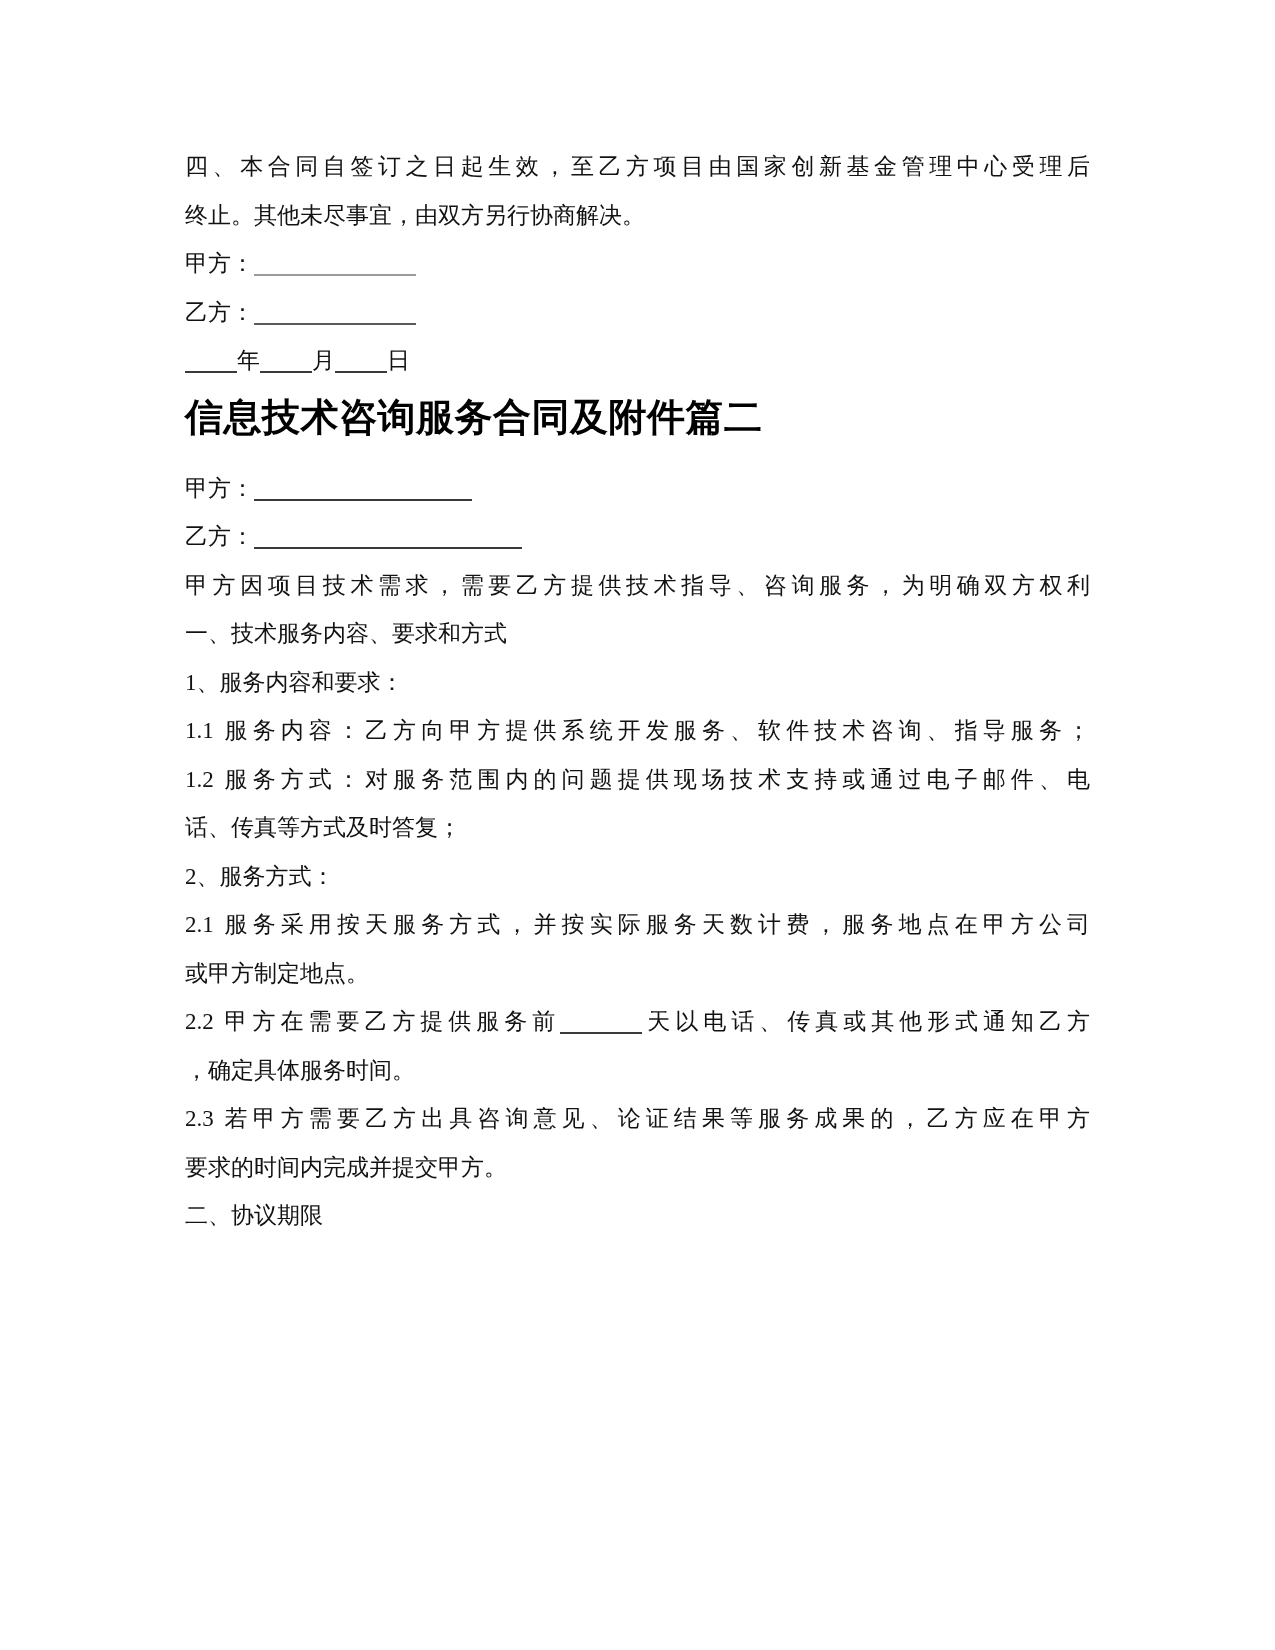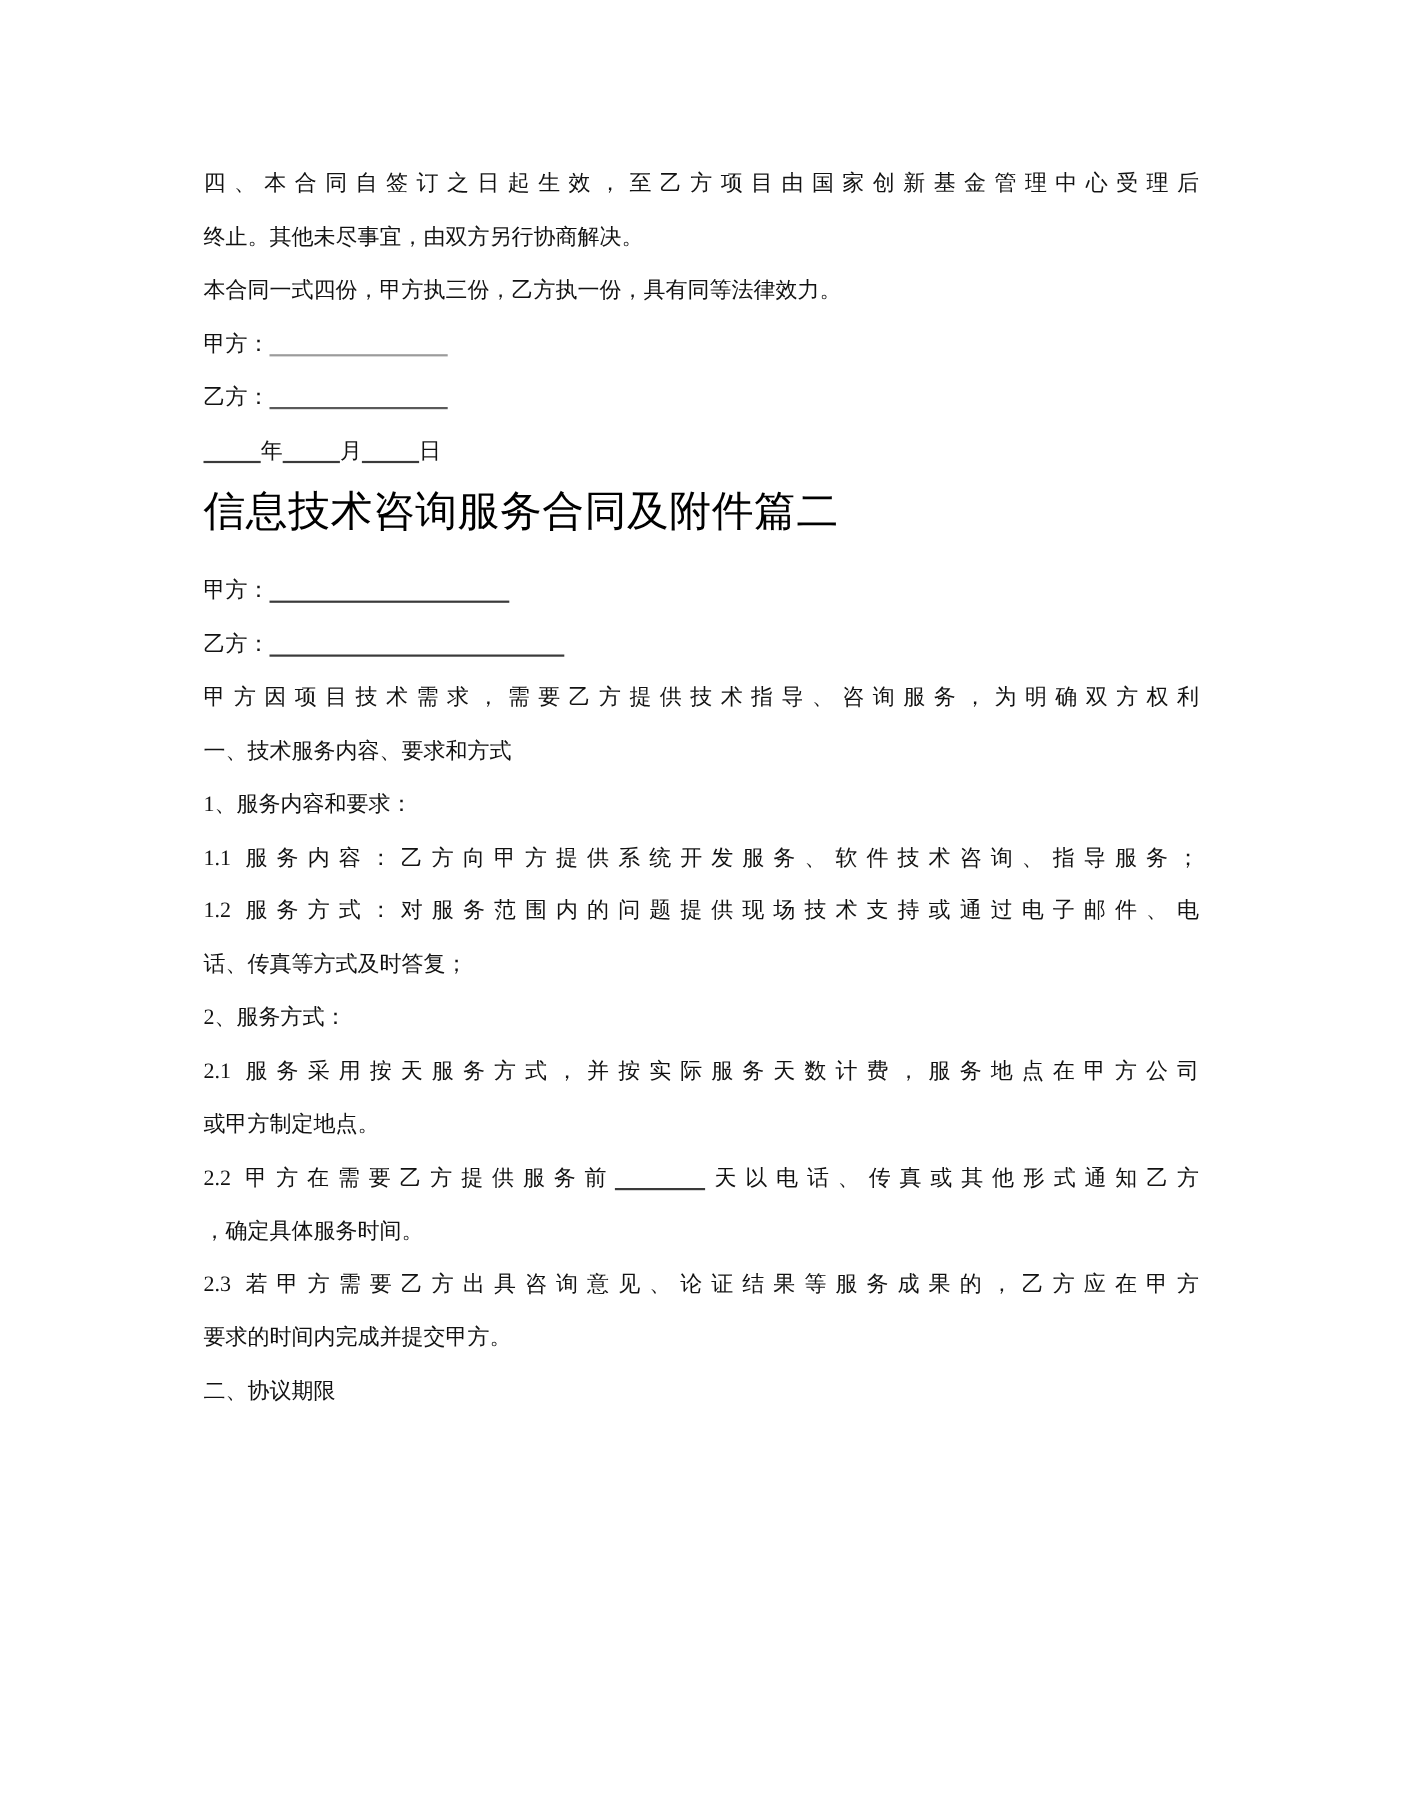--- a/index.html
+++ b/index.html
@@ -12,33 +12,33 @@
     height: 1650px;
     overflow: hidden;
     font-family: "Liberation Serif", "DejaVu Serif", serif;
     color: #121212;
   }
   .doc {
     padding: 143px 185px 0 185px;
     width: 905px;
   }
   .line {
-    font-size: 20px;
+    font-size: 23px;
     line-height: 48.5px;
     text-align: justify;
     text-align-last: justify;
     color: #121212;
   }
   .line.short {
     text-align: left;
     text-align-last: left;
   }
   .title {
     font-size: 38px;
-    font-weight: 400;
+    font-weight: 700;
     line-height: 54px;
     margin: 4px 0 21px 0;
     color: #000000;
     letter-spacing: 0.5px;
   }
   .bl {
     display: inline-block;
     height: 1em;
     border-bottom: 2px solid #3a3a3a;
     vertical-align: -5px;
@@ -51,21 +51,20 @@
   .w218 { width: 218px; }
   .w268 { width: 268px; }
 </style>
 </head>
 <body>
 
 <div class="doc">
 
   <div class="line">四、本合同自签订之日起生效，至乙方项目由国家创新基金管理中心受理后</div>
   <div class="line short">终止。其他未尽事宜，由双方另行协商解决。</div>
-  <div class="line short">本合同一式四份，甲方执三份，乙方执一份，具有同等法律效力。</div>
 
   <div class="line short">
     <span>甲方：</span><span class="bl light w162"></span>
   </div>
 
   <div class="line short">
     <span>乙方：</span><span class="bl mid w162"></span>
   </div>
 
   <div class="line short">

